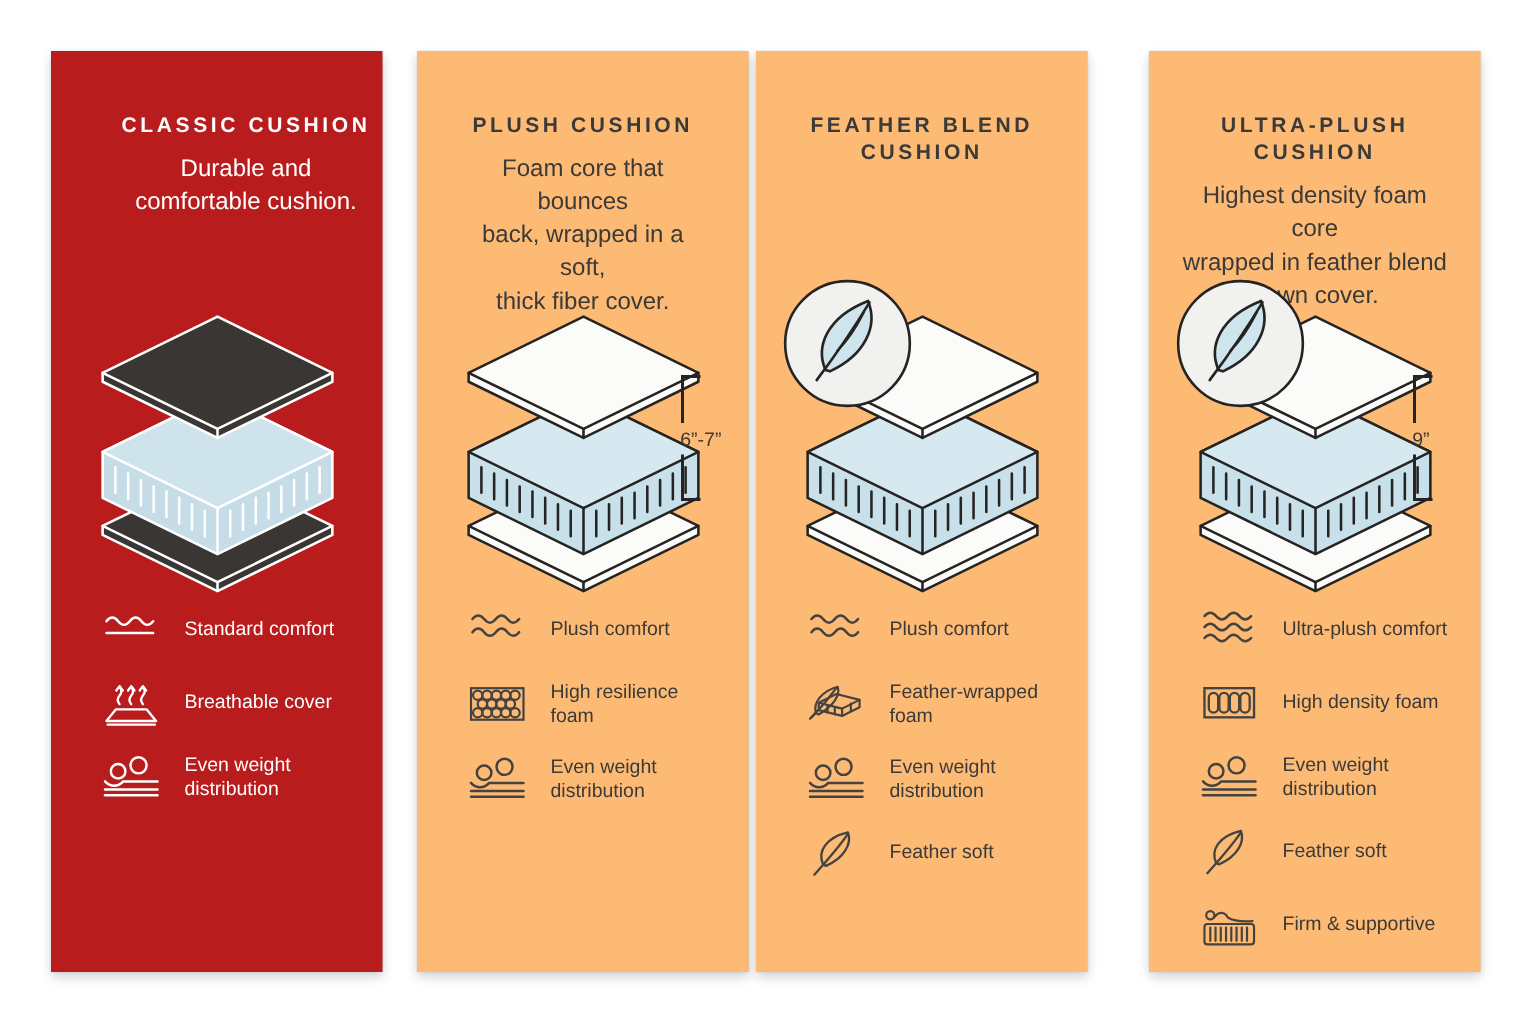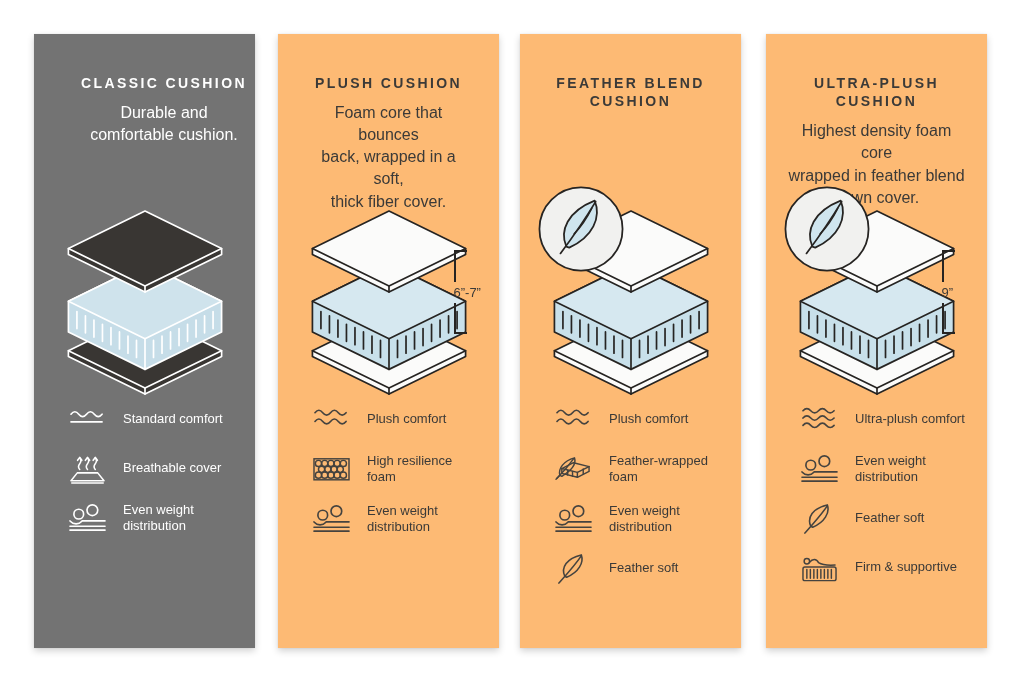--- a/index.html
+++ b/index.html
@@ -2,21 +2,21 @@
 <html><head>
 <meta charset="utf-8">
 <style>
   html,body{margin:0;padding:0;background:#ffffff;font-family:"Liberation Sans", sans-serif;}
   .board{position:relative;width:1024px;height:683px;background:#ffffff;overflow:hidden;}
   .card{position:absolute;top:34px;width:221px;height:614px;box-sizing:border-box;
         padding-top:40px;text-align:center;
         box-shadow:0 3px 7px rgba(0,0,0,.18), 0 0 1px rgba(0,0,0,.12);}
   .card.light{background:#fdba74;--stroke:#262422;--slab:#fbfbfa;--foam-top:#d6e8f0;--foam-side:#c8e0ea;
               --txt:#3b3a38;--icon:#45433f;}
-  .card.dark{background:#737373;padding-left:39px;--stroke:#ffffff;--slab:#393633;--foam-top:#cfe3ec;--foam-side:#c6dde8;
+  .card.dark{background:#b91c1c;padding-left:39px;--stroke:#ffffff;--slab:#393633;--foam-top:#cfe3ec;--foam-side:#c6dde8;
              --txt:#ffffff;--icon:#ffffff;}
   .title{margin:0;color:var(--txt);font-size:14px;font-weight:700;letter-spacing:2.4px;
          line-height:1.3;white-space:pre-line;}
   .desc{margin:10px auto 0;color:var(--txt);font-size:16px;line-height:1.38;white-space:pre-line;}
   .illus{position:absolute;top:172px;left:50%;transform:translateX(-50%);width:196px;height:200px;}
   .cushion{display:block;width:196px;height:194px;}
   .badge{position:absolute;left:4px;top:-21px;width:88px;height:88px;}
   .measure{position:absolute;right:-5px;top:44px;height:84px;width:38px;
            display:flex;flex-direction:column;align-items:flex-start;}
   .m-cap{width:13px;height:2px;background:var(--stroke);}
@@ -249,21 +249,21 @@
             <svg viewBox="0 0 44 36">
               <use href="#i-weight"></use>
             </svg>
           </span>
         <span class="flabel">Even weight
 distribution</span>
       </li>
     </ul>
   </section>
 
-  <section class="card light" style="left:520px">
+  <section class="card light" style="left:504px">
     <h2 class="title">FEATHER BLEND
 CUSHION</h2>
     <div class="illus">
       <svg class="cushion" viewBox="0 0 230 228">
           <use href="#sym-cushion"></use>
         </svg>
       <svg class="badge" viewBox="0 0 90 90">
           <use href="#sym-badge"></use>
         </svg>
     </div>
@@ -328,20 +328,28 @@
     </div>
     <ul class="features">
       <li class="feat">
         <span class="ficon">
             <svg viewBox="0 0 44 36">
               <use href="#i-wave3"></use>
             </svg>
           </span>
         <span class="flabel">Ultra-plush comfort</span>
       </li>
+      <li class="feat">
+        <span class="ficon">
+            <svg viewBox="0 0 44 36">
+              <use href="#i-coils"></use>
+            </svg>
+          </span>
+        <span class="flabel">High density foam</span>
+      </li>
       <li class="feat two">
         <span class="ficon">
             <svg viewBox="0 0 44 36">
               <use href="#i-weight"></use>
             </svg>
           </span>
         <span class="flabel">Even weight
 distribution</span>
       </li>
       <li class="feat">

